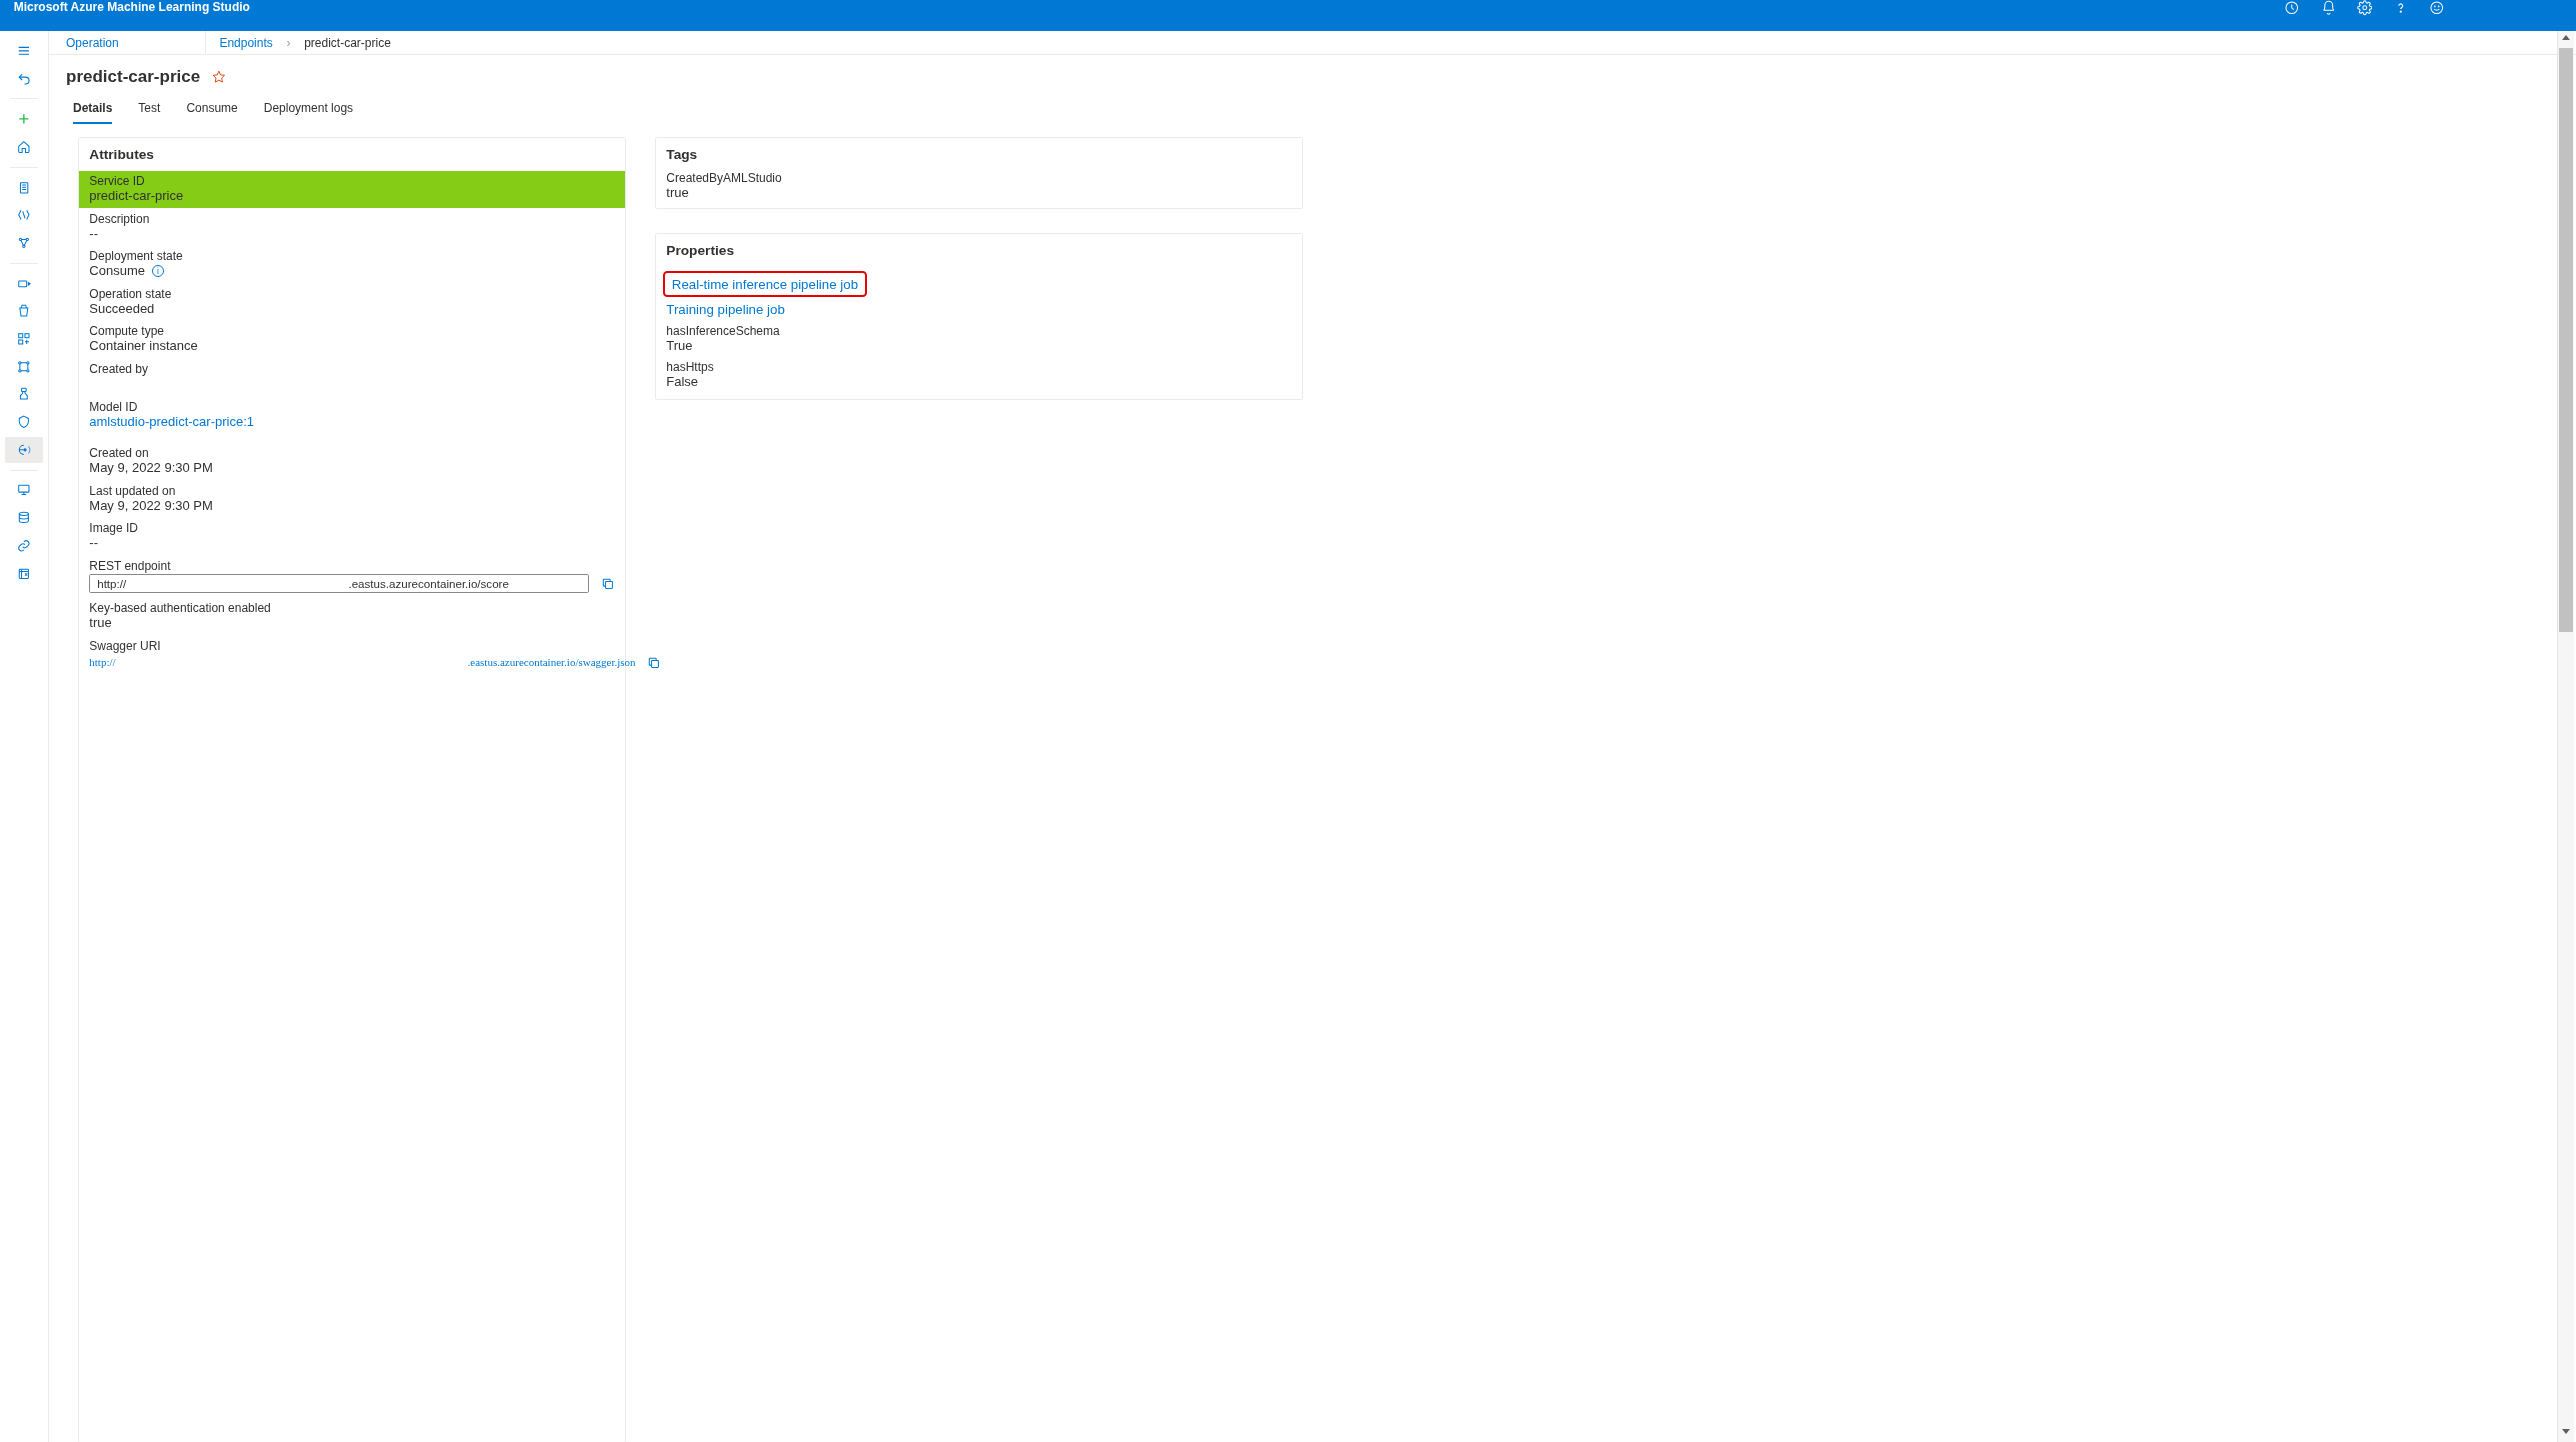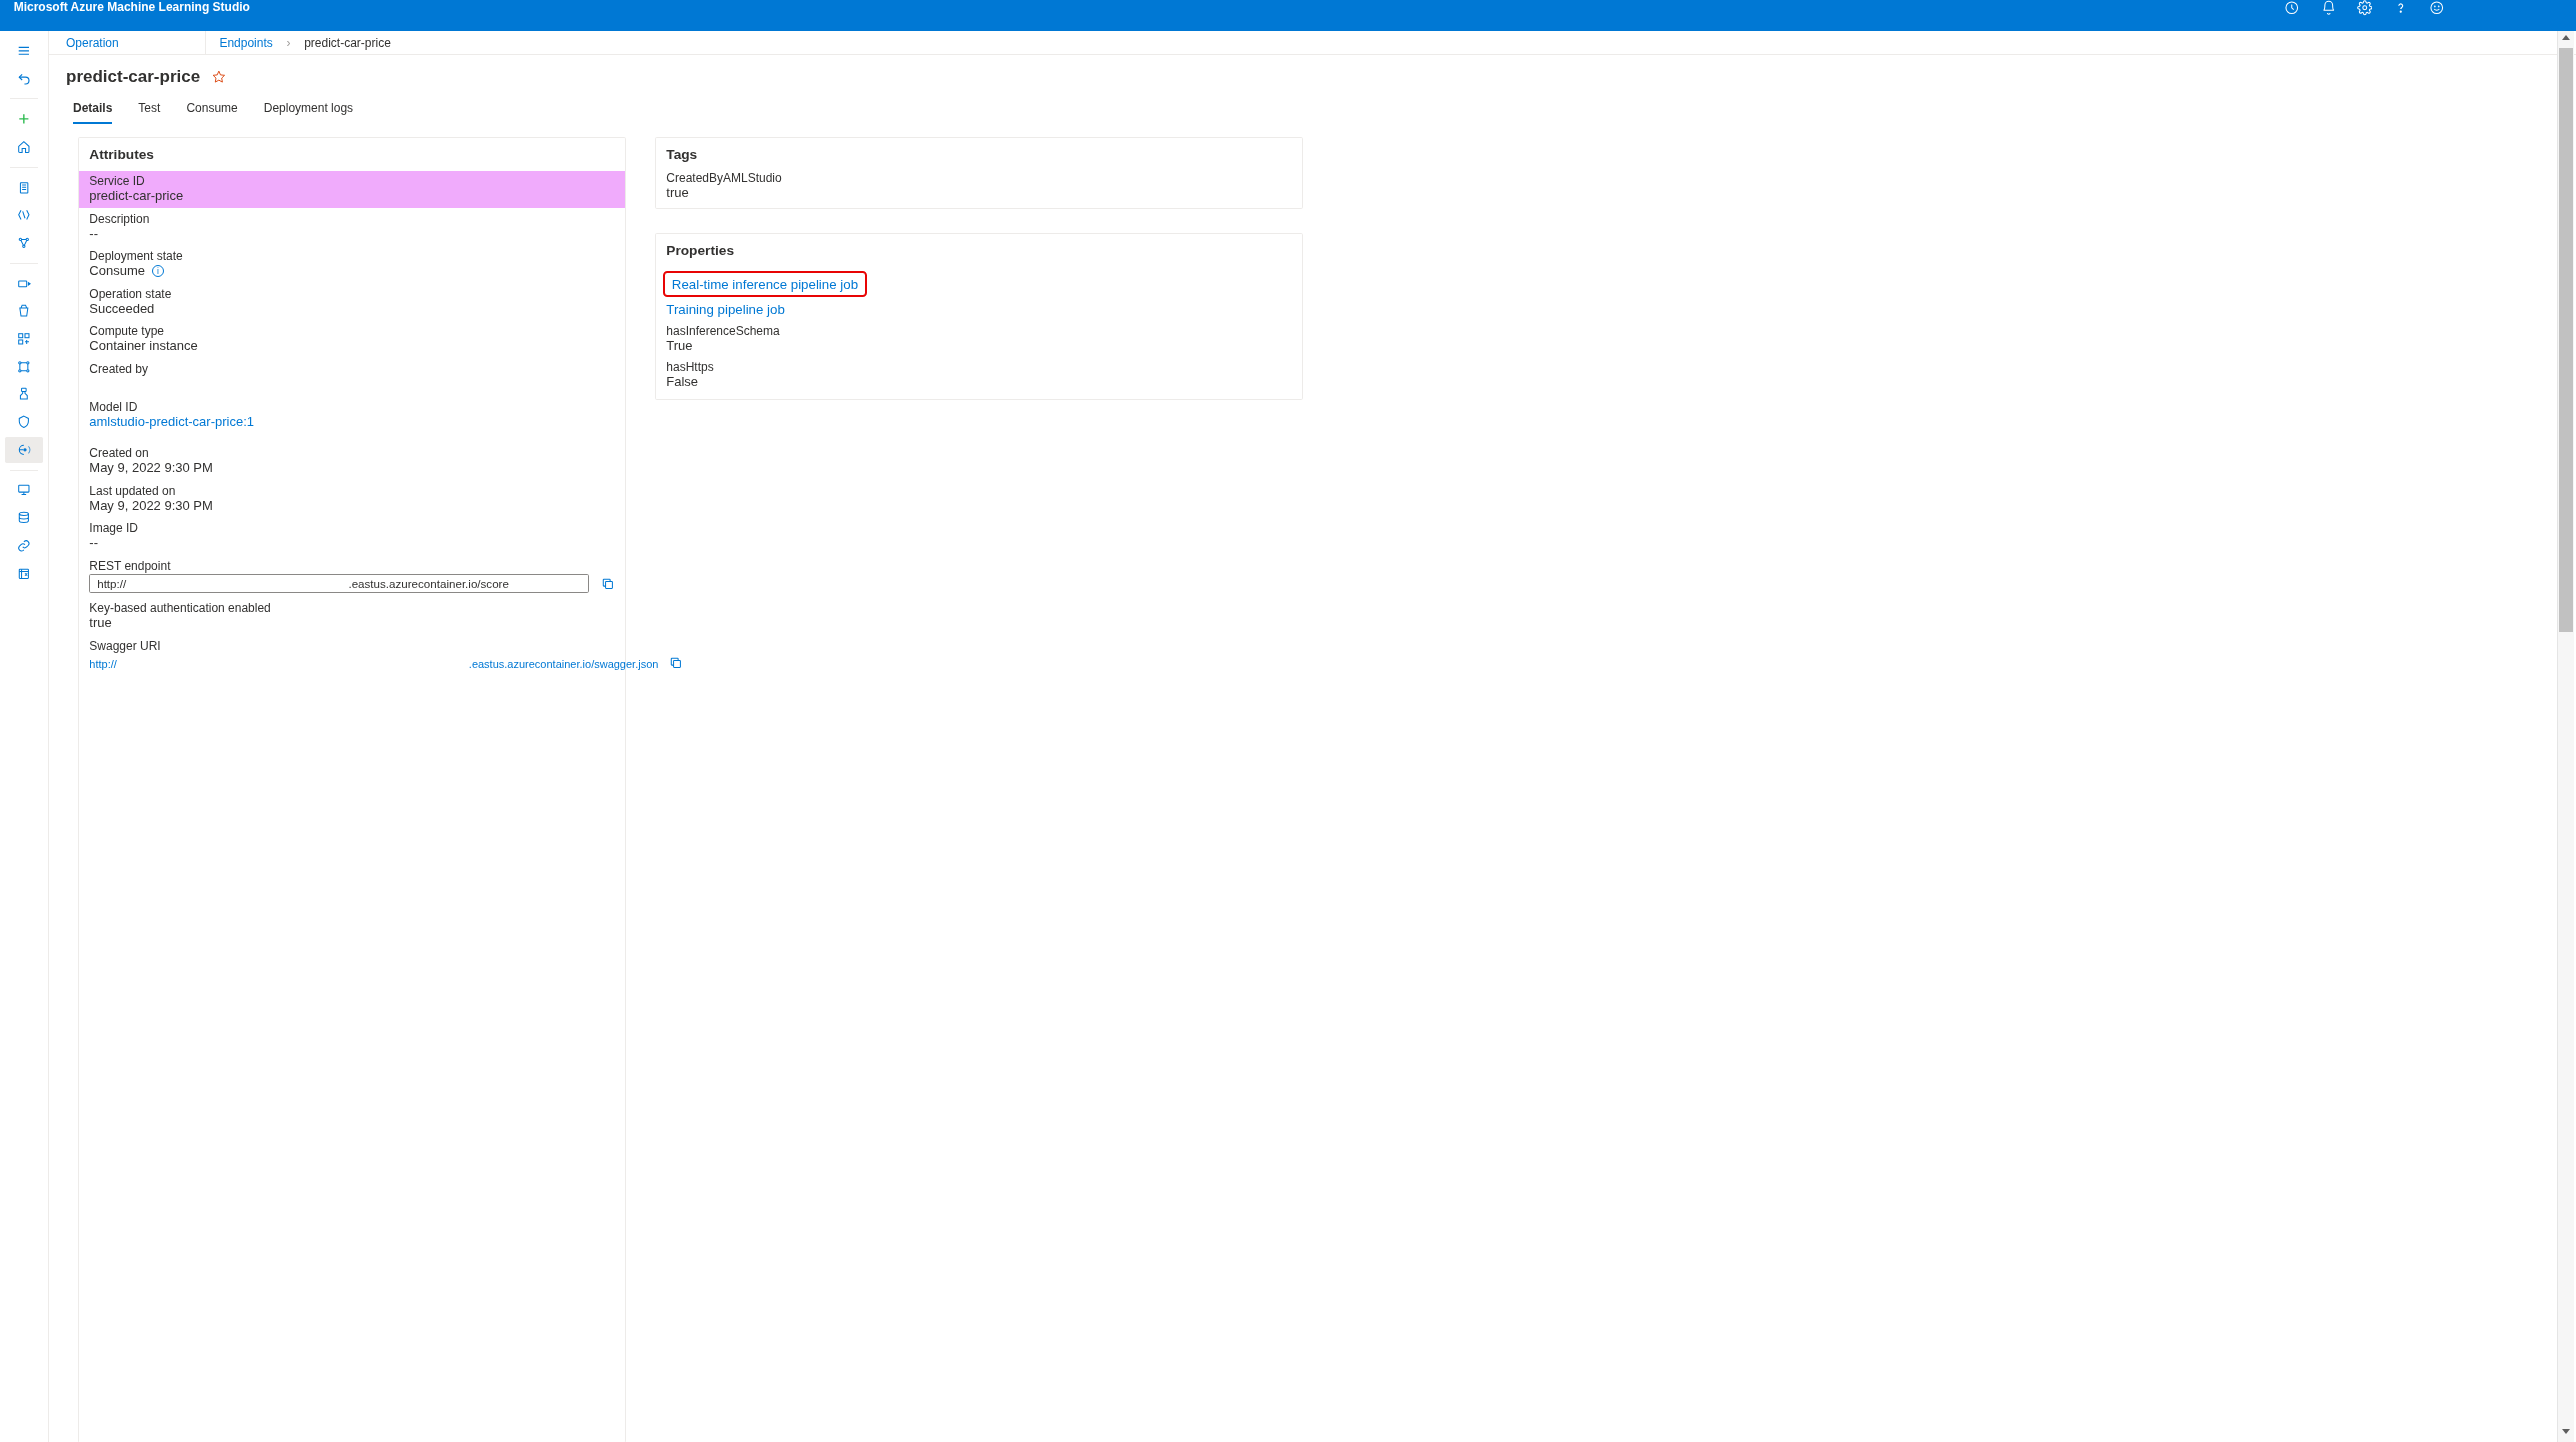--- a/index.html
+++ b/index.html
@@ -127,21 +127,21 @@
   .panel-left { width: 548px; }
   .panel-right { width: 648px; }
   .right-col { display: flex; flex-direction: column; gap: 24px; }
 
   .panel-header {
     font-size: 13.7px;
     font-weight: 600;
     padding: 8.6px 10.3px;
   }
   .section-highlight {
-    background: #f0abfc;
+    background: #84cc16;
     padding: 3.4px 10.3px 5.2px 10.3px;
   }
   .attr-block {
     padding: 3.4px 10.3px 5.2px 10.3px;
   }
   .attr-label {
     font-size: 12px;
     color: #323130;
     font-weight: 400;
     margin-bottom: 0px;
@@ -219,21 +219,21 @@
   .scroll-arrow {
     width: 0; height: 0;
     border-left: 4.3px solid transparent;
     border-right: 4.3px solid transparent;
     margin: 4.3px 0;
   }
   .scroll-arrow.up { border-bottom: 5.2px solid #5e5e5e; }
   .scroll-arrow.down { border-top: 5.2px solid #5e5e5e; }
 
   svg { display: block; }
-  .swagger-row { padding: 1.7px 10.3px; display:flex; align-items:flex-end; gap:11px;}
+  .swagger-row { padding: 1.7px 10.3px; display:flex; align-items:flex-start; gap:11px;font-family:Liberation Serif, serif;}
 </style>
 </head>
 <body>
 
 <div class="topbar">
   <span class="topbar-title">Microsoft Azure Machine Learning Studio</span>
   <div class="topbar-icons">
     <span class="ticon">
       <svg width="15.5" height="15.5" viewBox="0 0 24 24" fill="none" stroke="#fff" stroke-width="1.6">
           <circle cx="12" cy="12" r="9"></circle>

